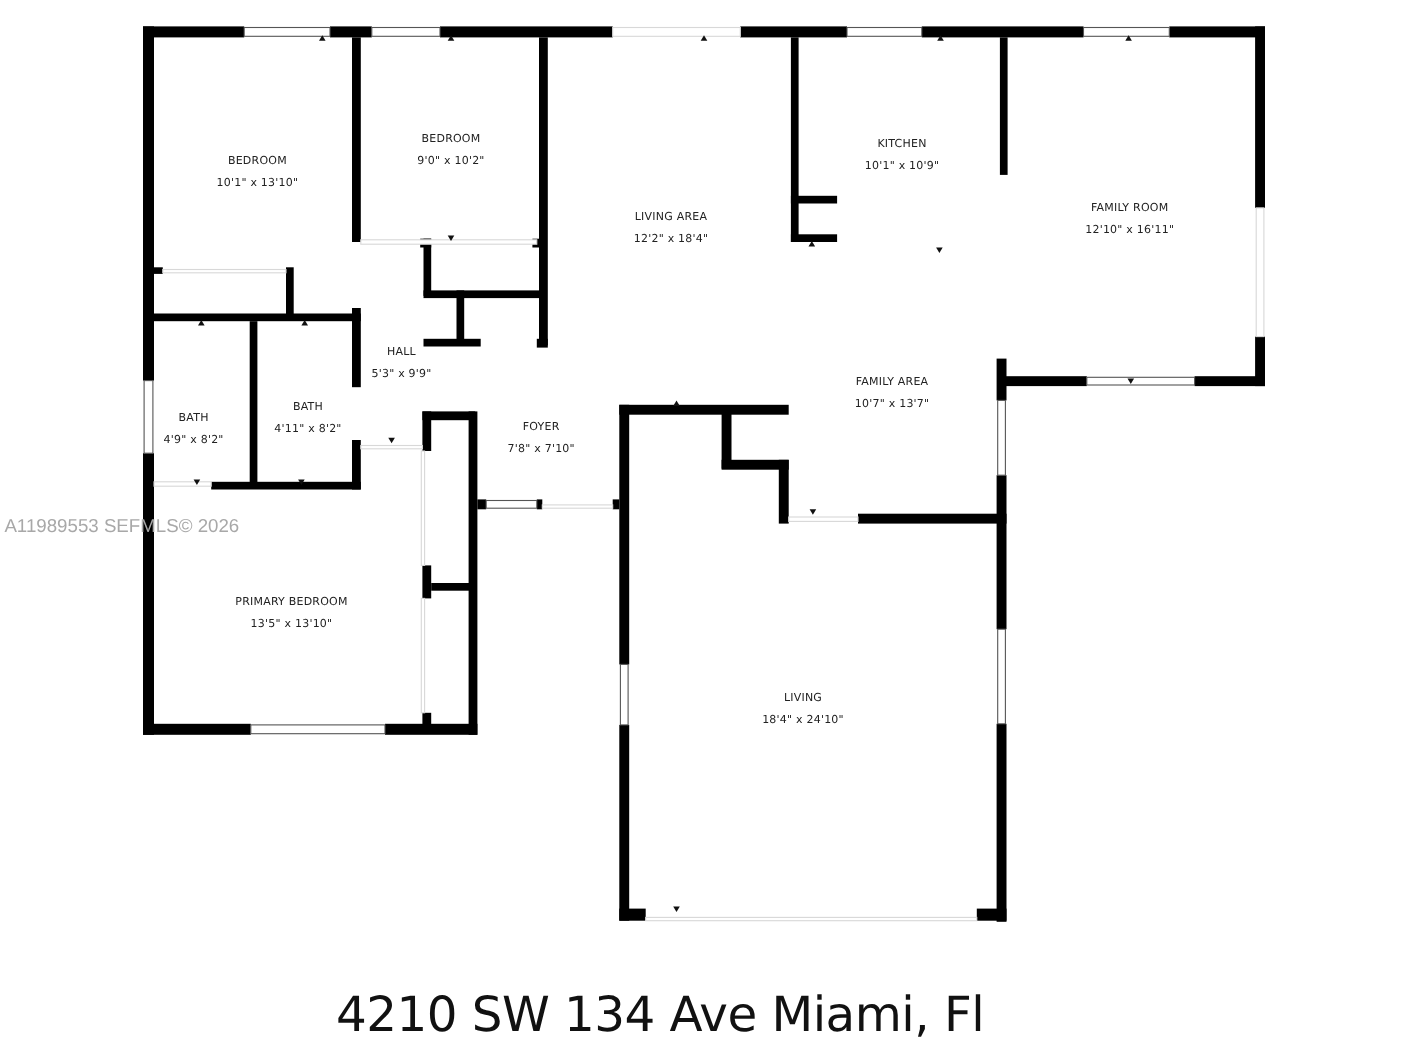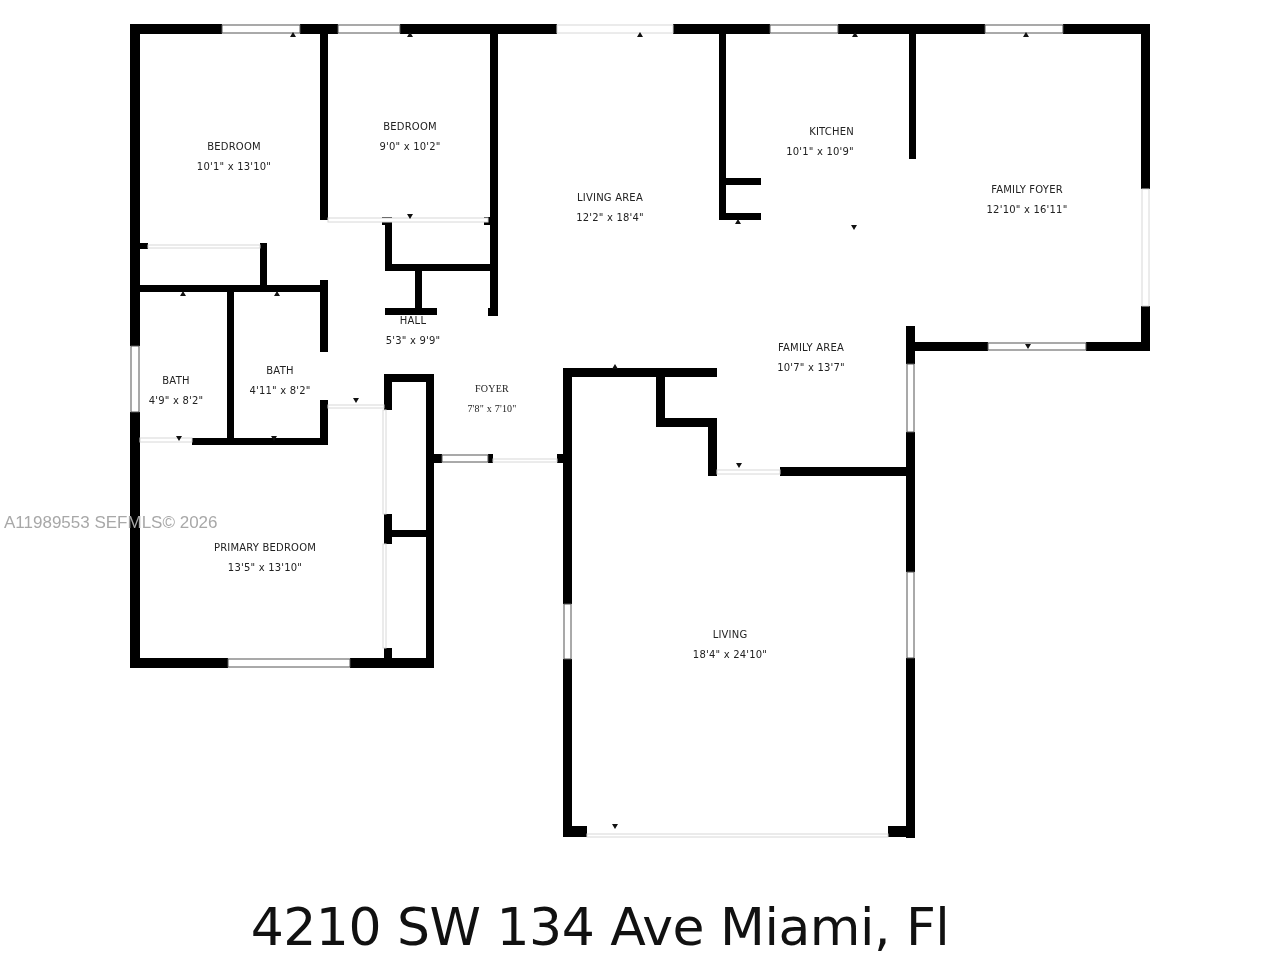--- a/index.html
+++ b/index.html
@@ -1,21 +1,21 @@
 <!DOCTYPE html>
 <html><head>
 <meta charset="utf-8">
 <style>
   html, body { margin: 0; padding: 0; background: #ffffff; }
   body { width: 1280px; height: 960px; position: relative; overflow: hidden; font-family: "DejaVu Sans", sans-serif; }
   #plan { position: absolute; left: 0; top: 0; width: 1280px; height: 960px; }
   .room-label { position: absolute; text-align: center; color: #222; font-size: 10px; line-height: 20px; transform: translateX(-50%); white-space: nowrap; letter-spacing: 0.2px; }
   .room-label .dim { display: block; }
-  .watermark { position: absolute; left: 4px; top: 469px; font-family: "Liberation Sans", sans-serif; font-size: 17px; color: #a8a8a8; white-space: nowrap; margin-top: 44px; }
-  .address { position: absolute; left: 0; width: 1200px; top: 897px; text-align: center; font-family: "DejaVu Sans", sans-serif; font-size: 52px; color: #111; letter-spacing: -0.5px; }
+  .watermark { position: absolute; left: 4px; top: 469px; font-family: "Liberation Sans", sans-serif; font-size: 17px; color: #a8a8a8; white-space: nowrap; }
+  .address { position: absolute; left: 0; width: 1200px; top: 897px; text-align: center; font-family: "DejaVu Sans", sans-serif; font-size: 44px; color: #111; letter-spacing: -0.5px; }
   svg .wall { fill: #000; }
   svg .win { fill: #fff; stroke: #555; stroke-width: 1; }
   svg .open { fill: #fff; stroke: #d8d8d8; stroke-width: 1; }
   svg .arrow { fill: #111; }
 </style>
 </head>
 <body>
 
 <svg id="plan" viewBox="0 0 1280 960" xmlns="http://www.w3.org/2000/svg">
   <g>
@@ -147,41 +147,41 @@
   <span class="dim">10'1" x 13'10"</span>
 </div>
 <div class="room-label" style="left:410px; top:117px;">
   <span>BEDROOM</span>
   <span class="dim">9'0" x 10'2"</span>
 </div>
 <div class="room-label" style="left:610px; top:188px;">
   <span>LIVING AREA</span>
   <span class="dim">12'2" x 18'4"</span>
 </div>
-<div class="room-label" style="left:820px; top:122px;text-align:right;">
+<div class="room-label" style="left:820px; top:122px;">
   <span>KITCHEN</span>
   <span class="dim">10'1" x 10'9"</span>
 </div>
 <div class="room-label" style="left:1027px; top:180px;">
-  <span>FAMILY FOYER</span>
+  <span>FAMILY ROOM</span>
   <span class="dim">12'10" x 16'11"</span>
 </div>
-<div class="room-label" style="left:365px; top:311px;margin-left:48px;">
+<div class="room-label" style="left:365px; top:311px;">
   <span>HALL</span>
   <span class="dim">5'3" x 9'9"</span>
 </div>
 <div class="room-label" style="left:176px; top:371px;">
   <span>BATH</span>
   <span class="dim">4'9" x 8'2"</span>
 </div>
 <div class="room-label" style="left:280px; top:361px;">
   <span>BATH</span>
   <span class="dim">4'11" x 8'2"</span>
 </div>
-<div class="room-label" style="left:492px; top:379px;font-family:Liberation Serif, serif;">
+<div class="room-label" style="left:492px; top:379px;">
   <span>FOYER</span>
   <span class="dim">7'8" x 7'10"</span>
 </div>
 <div class="room-label" style="left:811px; top:338px;">
   <span>FAMILY AREA</span>
   <span class="dim">10'7" x 13'7"</span>
 </div>
 <div class="room-label" style="left:265px; top:538px;">
   <span>PRIMARY BEDROOM</span>
   <span class="dim">13'5" x 13'10"</span>

